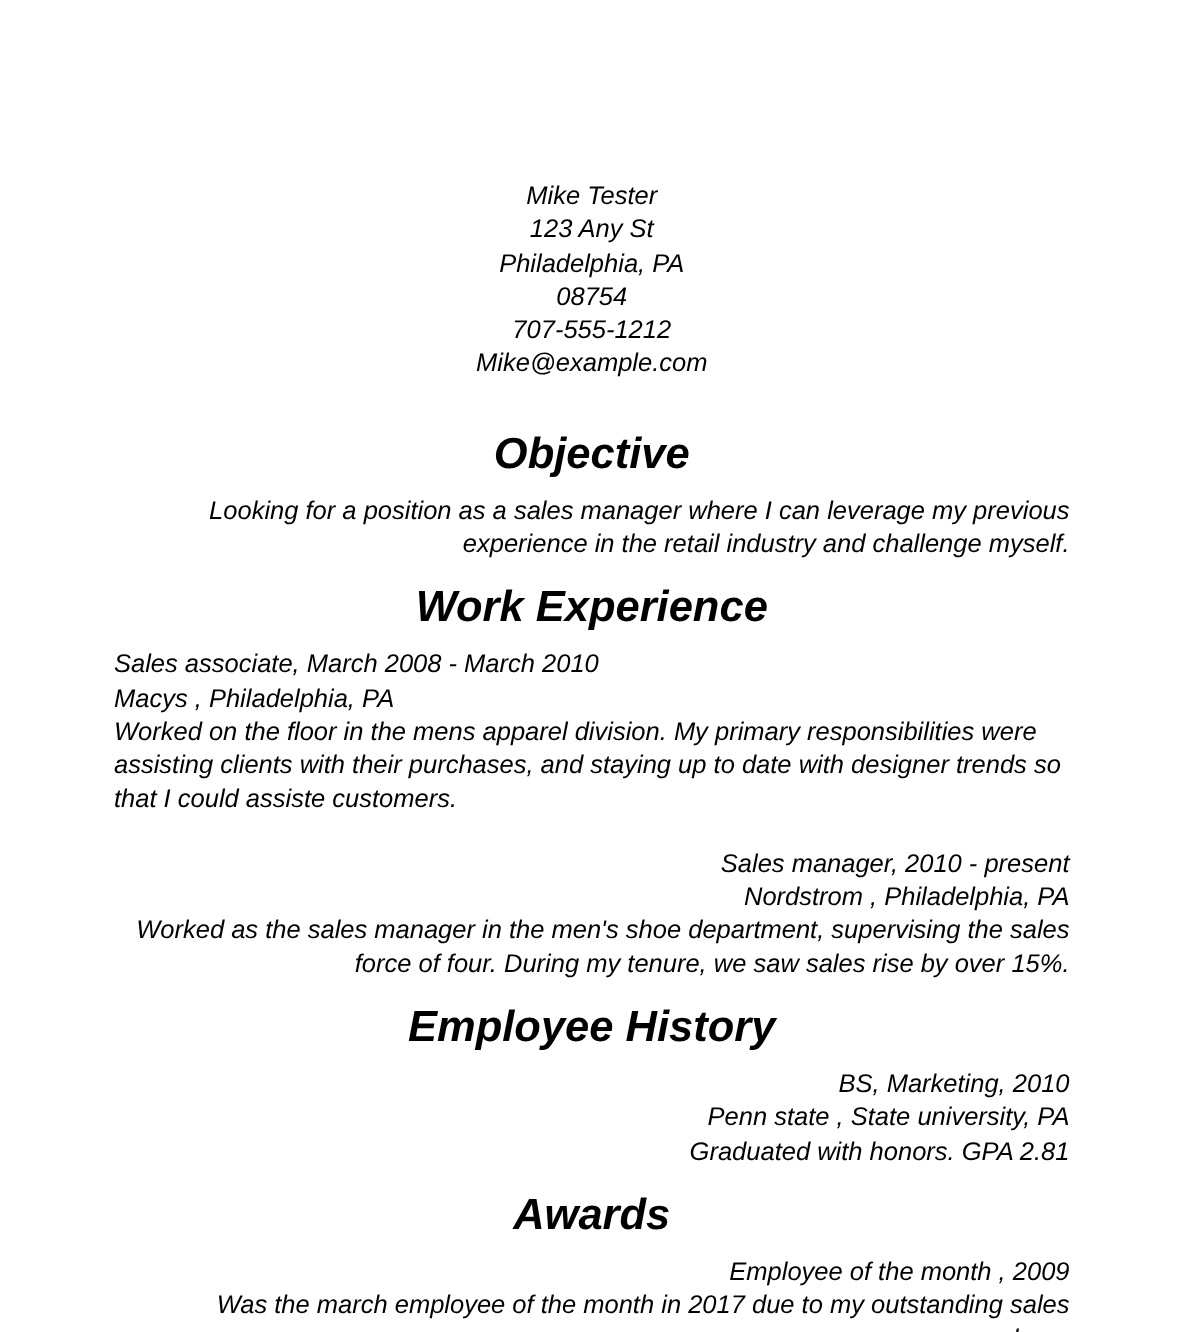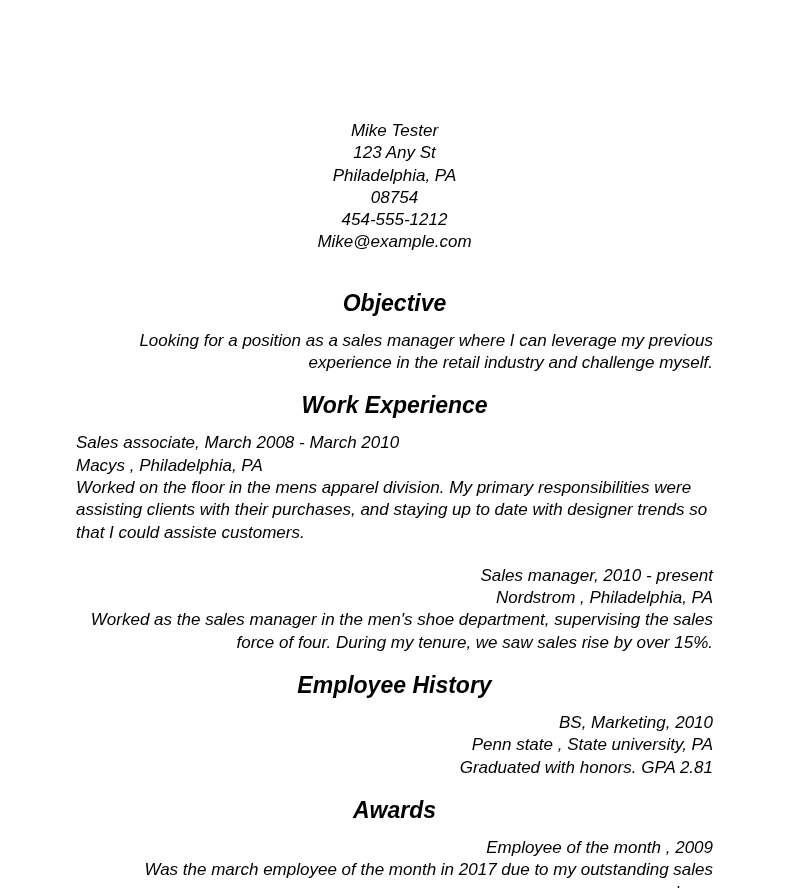--- a/index.html
+++ b/index.html
@@ -20,21 +20,21 @@
     padding-top: 120px;
     font-size: 17px;
     line-height: 22.3px;
     font-style: italic;
   }
   .contact {
     text-align: center;
     margin: 0 0 36px 0;
   }
   .section-title {
-    font-size: 23px;
+    font-size: 29px;
     line-height: 27px;
     font-weight: bold;
     text-align: center;
     margin: 18px 0 13px 0;
   }
   .block {
     margin: 0 0 21px 0;
   }
   .block:last-child {
     margin-bottom: 0;
@@ -47,21 +47,21 @@
 </head>
 <body>
 
 <div class="page">
 
   <header class="contact">
     <div>Mike Tester</div>
     <div>123 Any St</div>
     <div>Philadelphia, PA</div>
     <div>08754</div>
-    <div>454-555-1212</div>
+    <div>707-555-1212</div>
     <div>Mike@example.com</div>
   </header>
 
   <section>
     <h2 class="section-title">Objective</h2>
     <div class="block">Looking for a position as a sales manager where I can leverage my previous experience in the retail industry and challenge myself.</div>
   </section>
 
   <section>
     <h2 class="section-title">Work Experience</h2>

